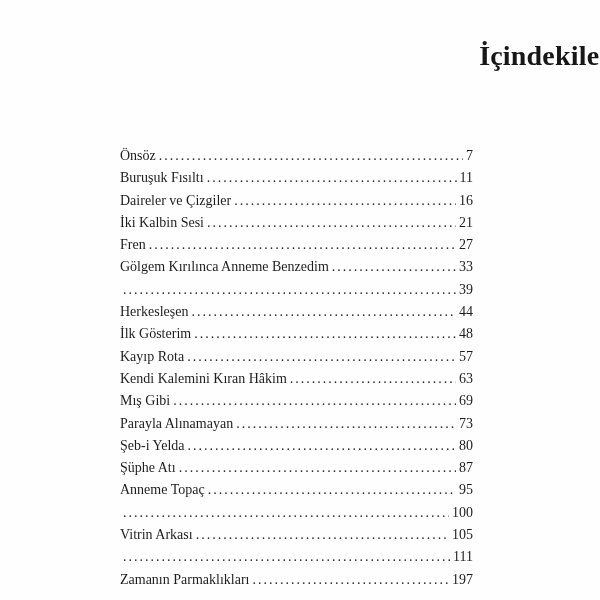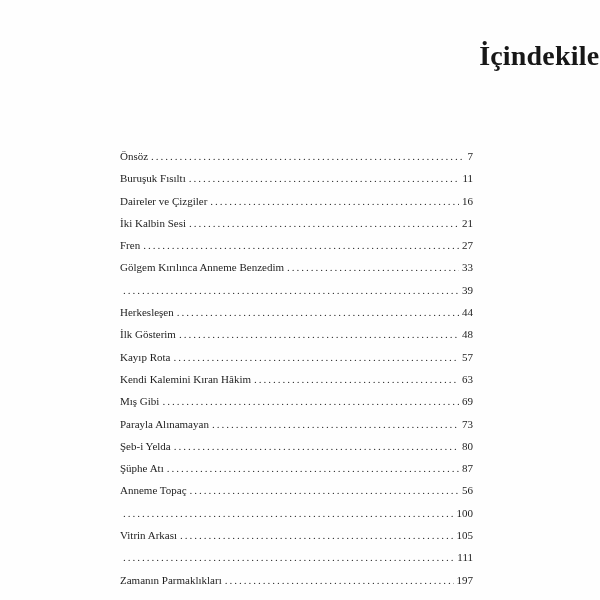--- a/index.html
+++ b/index.html
@@ -32,21 +32,21 @@
     position: absolute;
     top: 145px;
     left: 120px;
     width: 353px;
   }
   .toc-row {
     display: flex;
     align-items: baseline;
     height: 22.3px;
     line-height: 22.3px;
-    font-size: 11px;
+    font-size: 14px;
     white-space: nowrap;
   }
   .toc-title {
     flex: 0 0 auto;
   }
   .toc-dots {
     flex: 1 1 auto;
     overflow: hidden;
     white-space: nowrap;
     letter-spacing: 2px;
@@ -150,21 +150,21 @@
 
   <div class="toc-row">
     <span class="toc-title">Şüphe Atı</span>
     <span class="toc-dots" aria-hidden="true">................................................................................................................................................................</span>
     <span class="toc-page">87</span>
   </div>
 
   <div class="toc-row">
     <span class="toc-title">Anneme Topaç</span>
     <span class="toc-dots" aria-hidden="true">................................................................................................................................................................</span>
-    <span class="toc-page">56</span>
+    <span class="toc-page">95</span>
   </div>
 
   <div class="toc-row">
     <span class="toc-dots" aria-hidden="true">................................................................................................................................................................</span>
     <span class="toc-page">100</span>
   </div>
 
   <div class="toc-row">
     <span class="toc-title">Vitrin Arkası</span>
     <span class="toc-dots" aria-hidden="true">................................................................................................................................................................</span>

